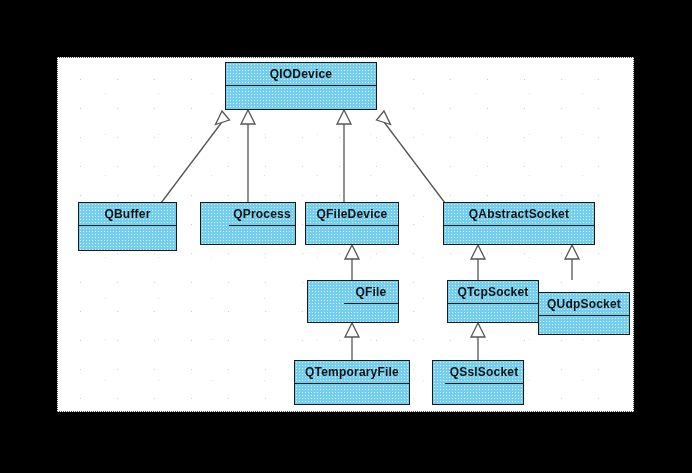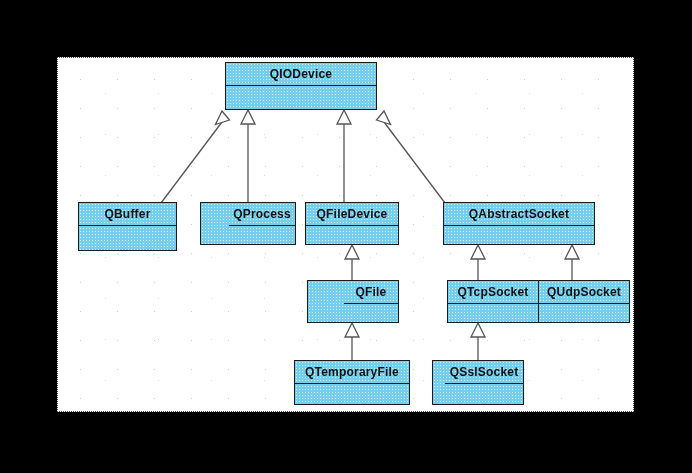--- a/index.html
+++ b/index.html
@@ -150,21 +150,21 @@
   <div class="uml-box" style="left:307px;top:280px;width:92px;height:43px;padding-left:36px;">
     <div class="uml-title">QFile</div>
     <div class="uml-body"></div>
   </div>
 
   <div class="uml-box" style="left:447px;top:280px;width:92px;height:43px;">
     <div class="uml-title">QTcpSocket</div>
     <div class="uml-body"></div>
   </div>
 
-  <div class="uml-box" style="left:538px;top:280px;width:92px;height:43px;">
+  <div class="uml-box" style="left:538px;top:292px;width:92px;height:43px;">
     <div class="uml-title">QUdpSocket</div>
     <div class="uml-body"></div>
   </div>
 
   <div class="uml-box" style="left:294px;top:360px;width:116px;height:45px;">
     <div class="uml-title">QTemporaryFile</div>
     <div class="uml-body"></div>
   </div>
 
   <div class="uml-box" style="left:432px;top:360px;width:92px;height:45px;padding-left:12px;">

